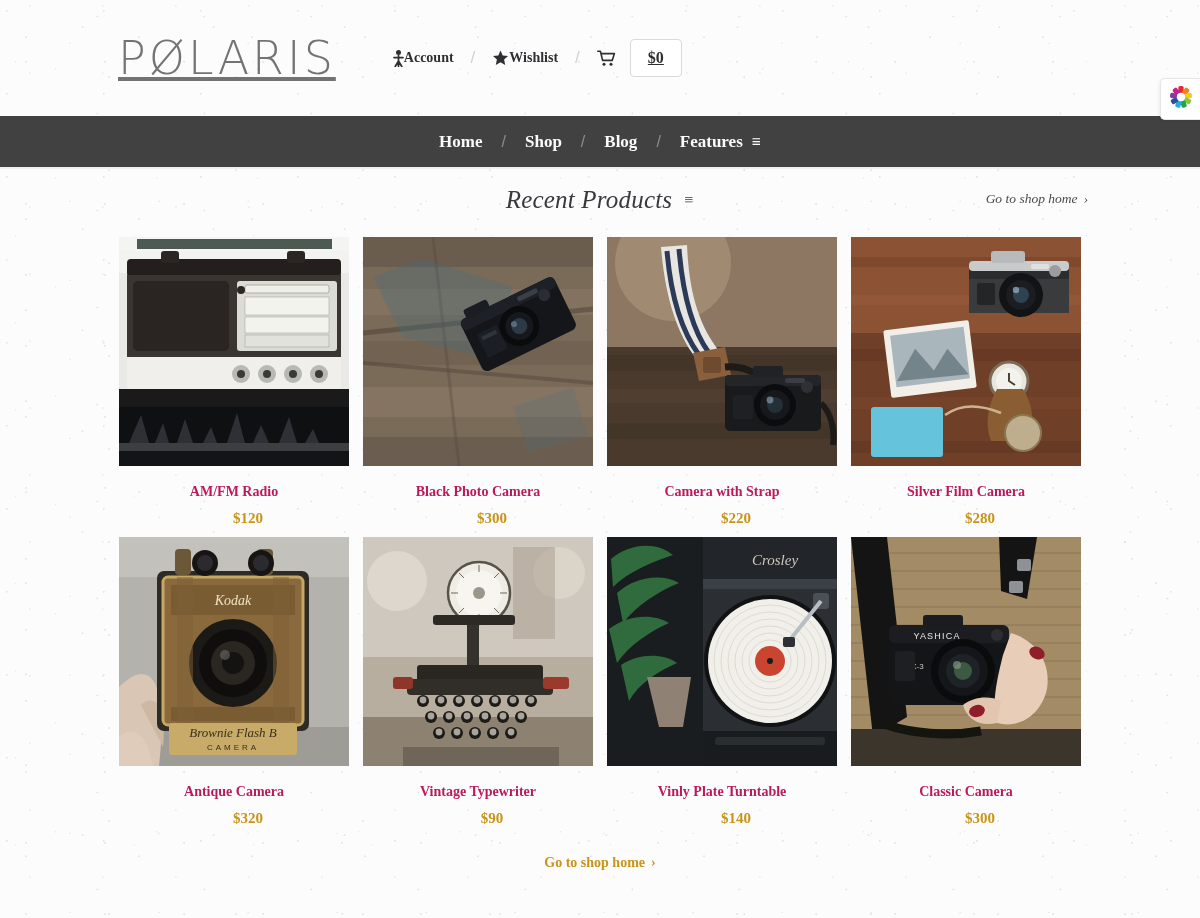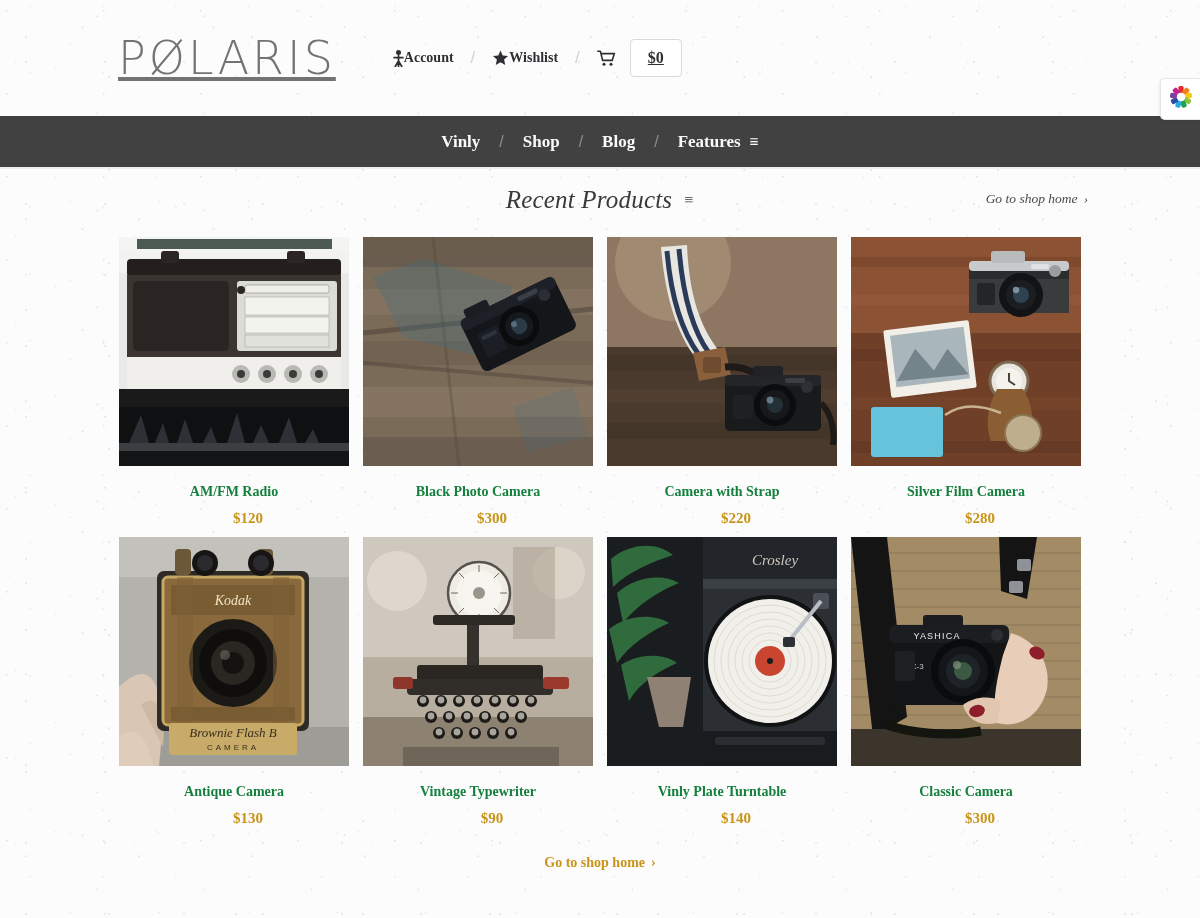--- a/index.html
+++ b/index.html
@@ -206,21 +206,21 @@
     background: #d9d6d0;
     position: relative;
     cursor: pointer;
   }
   .thumb svg { display: block; width: 230px; height: 229px; }
 
   .pname {
     font-family: "Liberation Serif", serif;
     font-weight: bold;
     font-size: 14px;
-    color: #15803d;
+    color: #be185d;
     margin-top: 18px;
     text-align: center;
     text-decoration: none;
     line-height: 1.2;
   }
   .pprice {
     font-family: "Liberation Serif", serif;
     font-weight: bold;
     font-size: 15px;
     color: #c8941a;
@@ -306,21 +306,21 @@
       </div>
 
     </div>
 
 
   </div>
 
   <div class="navbar">
     <div class="nav-inner">
 
-      <a class="nav-link" href="#">Vinly</a>
+      <a class="nav-link" href="#">Home</a>
       <span class="nav-sep">/</span>
 
       <a class="nav-link" href="#">Shop</a>
       <span class="nav-sep">/</span>
 
       <a class="nav-link" href="#">Blog</a>
       <span class="nav-sep">/</span>
 
       <a class="nav-link nav-features" href="#">
         <span>Features</span>
@@ -532,21 +532,21 @@
             <circle cx="112" cy="14" r="13" fill="#171513"></circle>
             <circle cx="112" cy="14" r="8" fill="#2b2b2f"></circle>
           </g>
           <rect x="50" y="186" width="128" height="32" rx="3" fill="#c8ab68"></rect>
           <text x="114" y="200" font-family="Liberation Serif, serif" font-size="13" fill="#3a2e1c" text-anchor="middle" font-style="italic">Brownie Flash B</text>
           <text x="114" y="213" font-family="Liberation Sans, sans-serif" font-size="8" fill="#3a2e1c" text-anchor="middle" letter-spacing="3">CAMERA</text>
           <path d="M0 200 C14 188 28 196 34 229 L0 229 Z" fill="#e0ccba"></path>
         </svg>
       </a>
       <a class="pname" href="#">Antique Camera</a>
-      <div class="pprice">$130</div>
+      <div class="pprice">$320</div>
     </div>
 
     <div class="card">
       <a class="thumb" href="#">
         <svg viewBox="0 0 230 229" preserveAspectRatio="xMidYMid slice" aria-hidden="true">
           <rect width="230" height="229" fill="#c5bdb2"></rect>
           <rect y="0" width="230" height="120" fill="#cfc8be"></rect>
           <rect y="120" width="230" height="60" fill="#b8ae9f"></rect>
           <rect y="180" width="230" height="49" fill="#8d8172"></rect>
           <circle cx="34" cy="44" r="30" fill="#e2dcd2" opacity="0.75"></circle>

